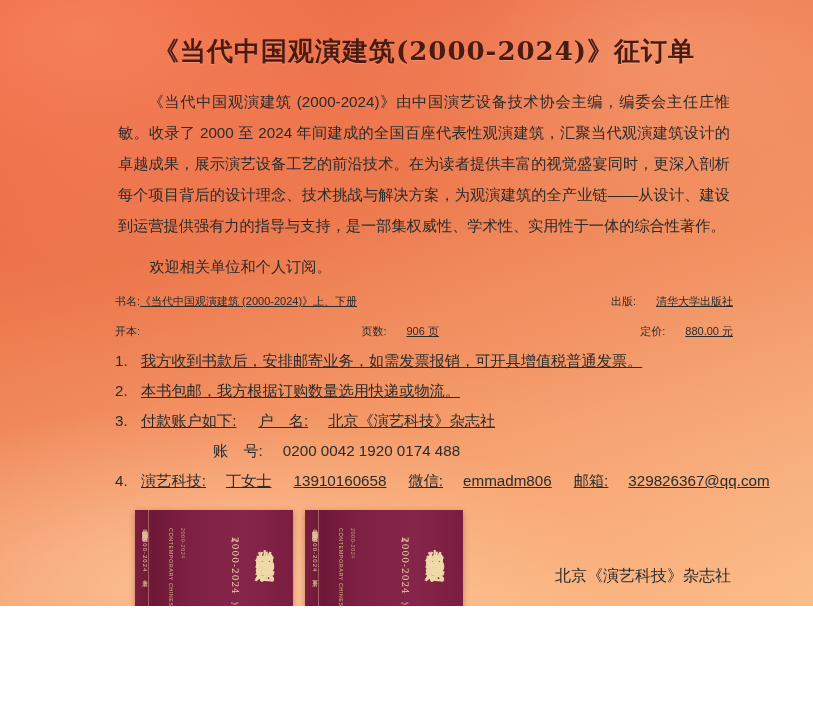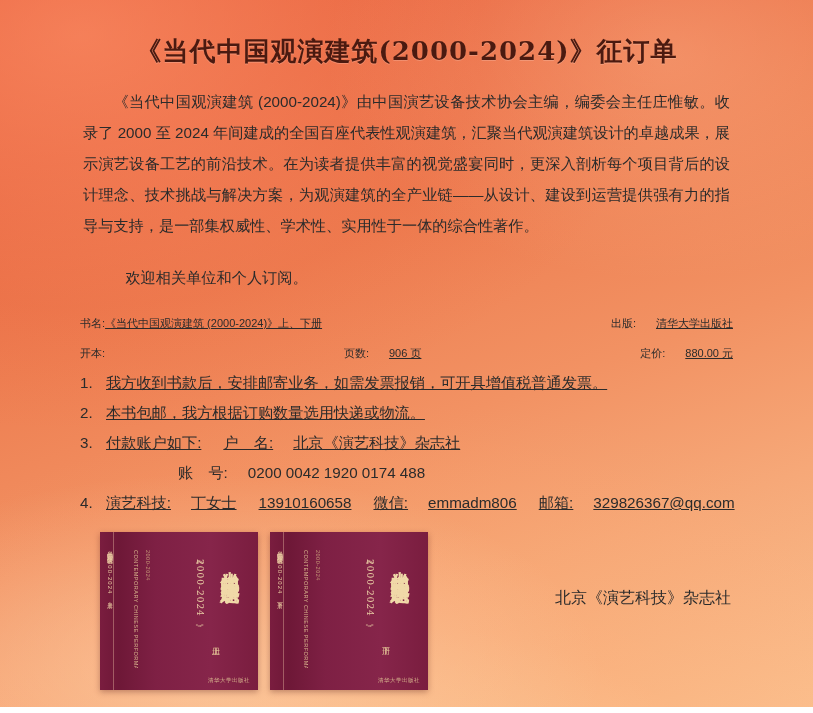--- a/index.html
+++ b/index.html
@@ -8,27 +8,28 @@
   }
   body {
     width: 813px;
     height: 713px;
     overflow: hidden;
     font-family: "Liberation Sans", sans-serif;
   }
   .page {
     position: relative;
     width: 813px;
-    height: 707px;
+    height: 606px;
     box-sizing: border-box;
     background:
       radial-gradient(ellipse 120% 90% at 50% 120%, rgba(255,205,150,0.55) 0%, rgba(255,170,110,0.25) 35%, rgba(255,140,90,0.0) 70%),
       radial-gradient(ellipse 90% 70% at 10% 5%, rgba(255,150,110,0.55) 0%, rgba(235,95,60,0.15) 55%, rgba(220,70,45,0) 80%),
       linear-gradient(160deg, #e8603c 0%, #ea6b44 18%, #ee7f52 38%, #f29263 58%, #f6a878 76%, #fac191 100%);
     overflow: hidden;
+    padding-left: 35px;
   }
   .page::after {
     content: "";
     position: absolute;
     inset: 0;
     background:
       radial-gradient(ellipse 60% 45% at 82% 8%, rgba(255,190,150,0.35) 0%, rgba(255,190,150,0) 70%),
       radial-gradient(ellipse 70% 40% at 25% 95%, rgba(255,225,190,0.45) 0%, rgba(255,225,190,0) 70%);
     pointer-events: none;
   }
@@ -55,21 +56,21 @@
     text-align: justify;
     text-justify: inter-ideograph;
   }
   .para {
     text-indent: 2em;
     margin: 3px;
     padding-top: 10px;
   }
   .para2 {
     text-indent: 2em;
-    margin: 15px;
+    margin: 4px;
     padding-top: 6px;
   }
   .section-label {
     margin: 0;
     padding-top: 6px;
     font-size: 15.2px;
     line-height: 30px;
     color: #2b2b2b;
   }
   .info-row {

